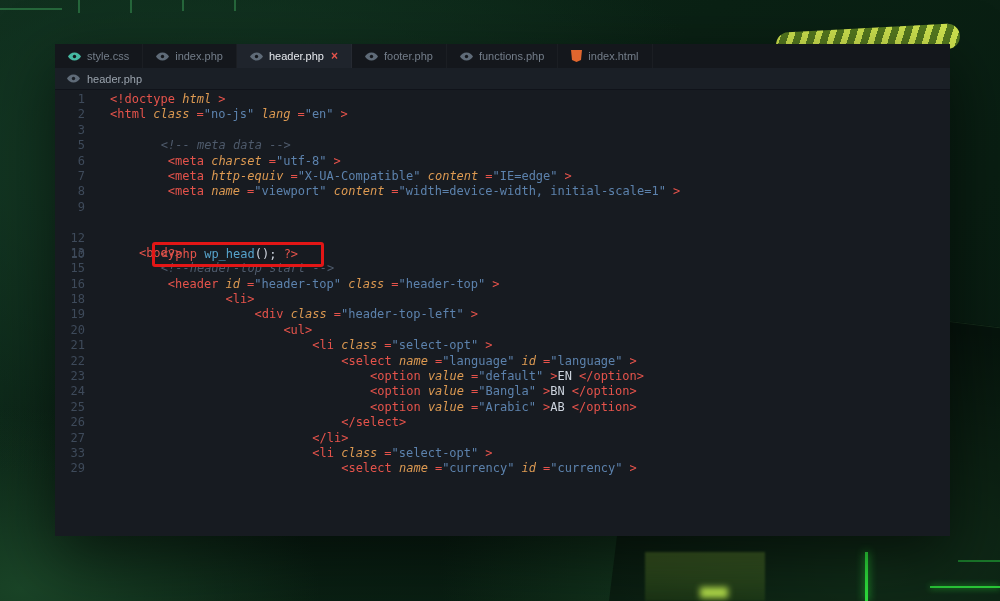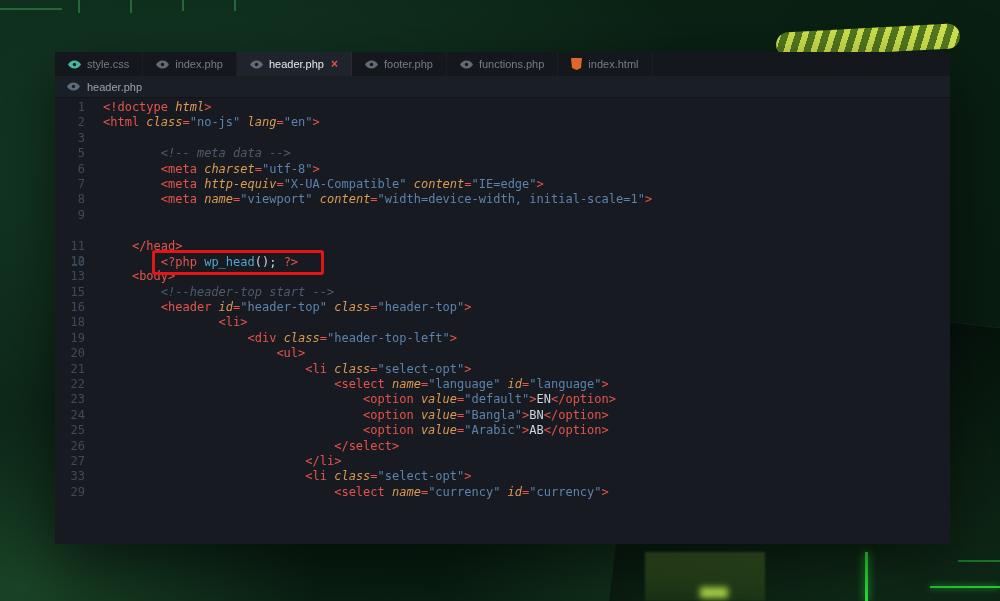--- a/index.html
+++ b/index.html
@@ -22,42 +22,42 @@
     background:repeating-linear-gradient(110deg,#cfe44f 0 6px,#55791f 6px 13px);}
   .glow-vline{left:865px;top:552px;width:3px;height:49px;background:#2fe43e;box-shadow:0 0 9px #2fe43e;}
   .glow-hline1{left:930px;top:586px;width:70px;height:2px;background:#2fe43e;opacity:.85;box-shadow:0 0 6px #2fe43e;}
   .glow-hline2{left:958px;top:560px;width:42px;height:2px;background:#1f9a33;opacity:.7;}
   .lime-panel{left:645px;top:552px;width:120px;height:49px;
     background:linear-gradient(rgba(135,181,62,.38),rgba(73,112,31,.25));filter:blur(1px);}
   .lime-blob{left:700px;top:587px;width:28px;height:11px;background:#b7e34c;filter:blur(3px);}
 
   
   .editor{
-    position:absolute;left:55px;top:52px;width:895px;height:492px;
+    position:absolute;left:55px;top:44px;width:895px;height:492px;
     background:#171b21;box-shadow:0 22px 60px rgba(0,0,0,0.55);
     display:flex;flex-direction:column;
   }
   .tab-bar{height:24px;background:#14171c;display:flex;align-items:stretch;flex:0 0 24px;}
   .tab{display:flex;align-items:center;padding:0 13px;font-size:11px;color:#747e8a;
     border-right:1px solid rgba(255,255,255,0.03);cursor:default;white-space:nowrap;}
   .tab.active{background:#1f242c;color:#e6e9ee;}
   .tab-icon{display:inline-flex;margin-right:6px;align-items:center;}
   .tab-close{color:var(--tag,#e5534b);margin-left:7px;font-size:12px;font-weight:bold;}
   .crumb-bar{height:21px;background:#1a1f26;border-bottom:1px solid #10131a;flex:0 0 21px;
     display:flex;align-items:center;padding-left:12px;font-size:11px;color:#9aa3ad;}
   .crumb-bar .tab-icon{margin-right:7px;}
 
   
   .code-area{flex:1;overflow:hidden;padding-top:2px;
     font-family:"DejaVu Sans Mono",monospace;font-size:12px;line-height:15.4px;}
   .code-line{white-space:pre;height:15.4px;}
   .ln{display:inline-block;width:30px;text-align:right;margin-right:18px;
     color:var(--line-number,#3e4a5a);}
   .code-text{white-space:pre;color:var(--plain,#ccd3dd);}
-  .tok-tag{color:var(--tag,#e5534b);}
+  .tok-tag{color:var(--tag,#e5534b);margin-left:7px;}
   .tok-attr{color:var(--attr,#dd9a52);font-style:italic;text-align:right;}
   .tok-str{color:var(--string,#5c82ad);}
   .tok-comment{color:var(--comment,#4e5a6b);font-style:italic;text-align:center;}
   .tok-plain{color:var(--plain,#ccd3dd);}
   .tok-php{color:var(--php,#e5534b);}
   .tok-func{color:var(--func,#56a3cc);}
   .annotation-wrap{position:relative;display:inline-block;margin-top:32px;}
   .annotation-wrap::after{content:'';position:absolute;left:-9px;right:-26px;top:-5px;bottom:-4px;
     border:3px solid var(--annotation,#e31616);border-radius:3px;pointer-events:none;}
 </style>
@@ -146,21 +146,20 @@
   <div class="code-area" id="code-area">
       <div class="code-line"><span class="ln">1</span><span class="code-text"><span></span><span class="tok-tag">&lt;!doctype </span><span class="tok-attr">html</span><span class="tok-tag">&gt;</span></span></div>
       <div class="code-line"><span class="ln">2</span><span class="code-text"><span></span><span class="tok-tag">&lt;html </span><span class="tok-attr">class</span><span class="tok-tag">=</span><span class="tok-str">"no-js"</span><span class="tok-plain"> </span><span class="tok-attr">lang</span><span class="tok-tag">=</span><span class="tok-str">"en"</span><span class="tok-tag">&gt;</span></span></div>
       <div class="code-line"><span class="ln">3</span><span class="code-text"><span></span></span></div>
       <div class="code-line"><span class="ln">5</span><span class="code-text"><span>        </span><span class="tok-comment">&lt;!-- meta data --&gt;</span></span></div>
       <div class="code-line"><span class="ln">6</span><span class="code-text"><span>        </span><span class="tok-tag">&lt;meta </span><span class="tok-attr">charset</span><span class="tok-tag">=</span><span class="tok-str">"utf-8"</span><span class="tok-tag">&gt;</span></span></div>
       <div class="code-line"><span class="ln">7</span><span class="code-text"><span>        </span><span class="tok-tag">&lt;meta </span><span class="tok-attr">http-equiv</span><span class="tok-tag">=</span><span class="tok-str">"X-UA-Compatible"</span><span class="tok-plain"> </span><span class="tok-attr">content</span><span class="tok-tag">=</span><span class="tok-str">"IE=edge"</span><span class="tok-tag">&gt;</span></span></div>
       <div class="code-line"><span class="ln">8</span><span class="code-text"><span>        </span><span class="tok-tag">&lt;meta </span><span class="tok-attr">name</span><span class="tok-tag">=</span><span class="tok-str">"viewport"</span><span class="tok-plain"> </span><span class="tok-attr">content</span><span class="tok-tag">=</span><span class="tok-str">"width=device-width, initial-scale=1"</span><span class="tok-tag">&gt;</span></span></div>
       <div class="code-line"><span class="ln">9</span><span class="code-text"><span></span></span></div>
       <div class="code-line"><span class="ln">10</span><span class="code-text"><span>        </span><span class="annotation-wrap"><span class="tok-php">&lt;?php </span><span class="tok-func">wp_head</span><span class="tok-plain">();</span><span class="tok-php"> ?&gt;</span></span></span></div>
-      <div class="code-line"><span class="ln">11</span><span class="code-text"><span>    </span><span class="tok-tag">&lt;/head&gt;</span></span></div>
       <div class="code-line"><span class="ln">12</span><span class="code-text"><span></span></span></div>
       <div class="code-line"><span class="ln">13</span><span class="code-text"><span>    </span><span class="tok-tag">&lt;body&gt;</span></span></div>
       <div class="code-line"><span class="ln">15</span><span class="code-text"><span>        </span><span class="tok-comment">&lt;!--header-top start --&gt;</span></span></div>
       <div class="code-line"><span class="ln">16</span><span class="code-text"><span>        </span><span class="tok-tag">&lt;header </span><span class="tok-attr">id</span><span class="tok-tag">=</span><span class="tok-str">"header-top"</span><span class="tok-plain"> </span><span class="tok-attr">class</span><span class="tok-tag">=</span><span class="tok-str">"header-top"</span><span class="tok-tag">&gt;</span></span></div>
       <div class="code-line"><span class="ln">18</span><span class="code-text"><span>                </span><span class="tok-tag">&lt;li&gt;</span></span></div>
       <div class="code-line"><span class="ln">19</span><span class="code-text"><span>                    </span><span class="tok-tag">&lt;div </span><span class="tok-attr">class</span><span class="tok-tag">=</span><span class="tok-str">"header-top-left"</span><span class="tok-tag">&gt;</span></span></div>
       <div class="code-line"><span class="ln">20</span><span class="code-text"><span>                        </span><span class="tok-tag">&lt;ul&gt;</span></span></div>
       <div class="code-line"><span class="ln">21</span><span class="code-text"><span>                            </span><span class="tok-tag">&lt;li </span><span class="tok-attr">class</span><span class="tok-tag">=</span><span class="tok-str">"select-opt"</span><span class="tok-tag">&gt;</span></span></div>
       <div class="code-line"><span class="ln">22</span><span class="code-text"><span>                                </span><span class="tok-tag">&lt;select </span><span class="tok-attr">name</span><span class="tok-tag">=</span><span class="tok-str">"language"</span><span class="tok-plain"> </span><span class="tok-attr">id</span><span class="tok-tag">=</span><span class="tok-str">"language"</span><span class="tok-tag">&gt;</span></span></div>
       <div class="code-line"><span class="ln">23</span><span class="code-text"><span>                                    </span><span class="tok-tag">&lt;option </span><span class="tok-attr">value</span><span class="tok-tag">=</span><span class="tok-str">"default"</span><span class="tok-tag">&gt;</span><span class="tok-plain">EN</span><span class="tok-tag">&lt;/option&gt;</span></span></div>

